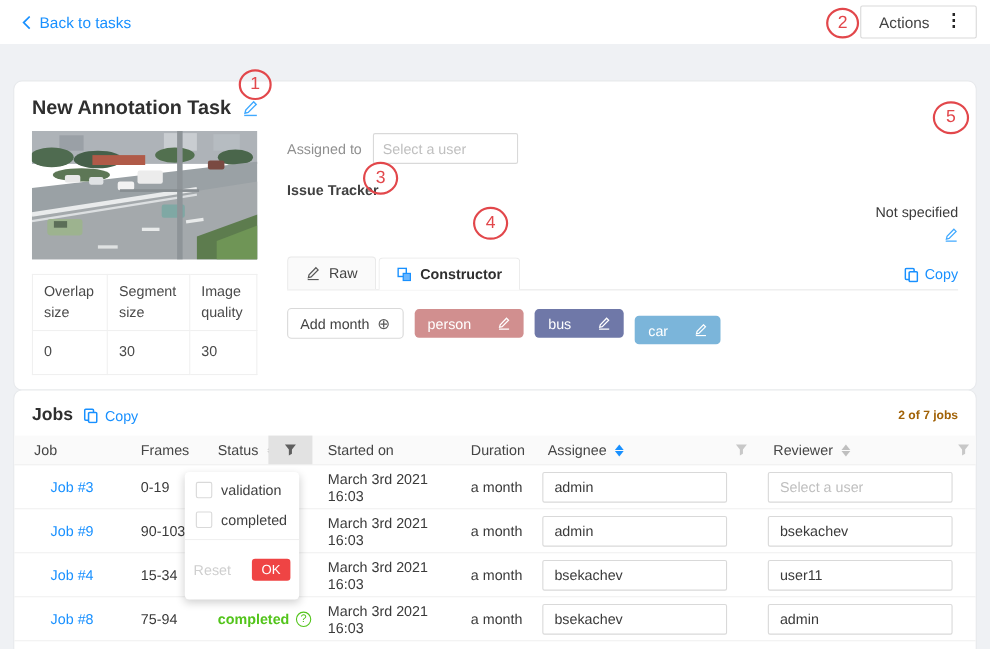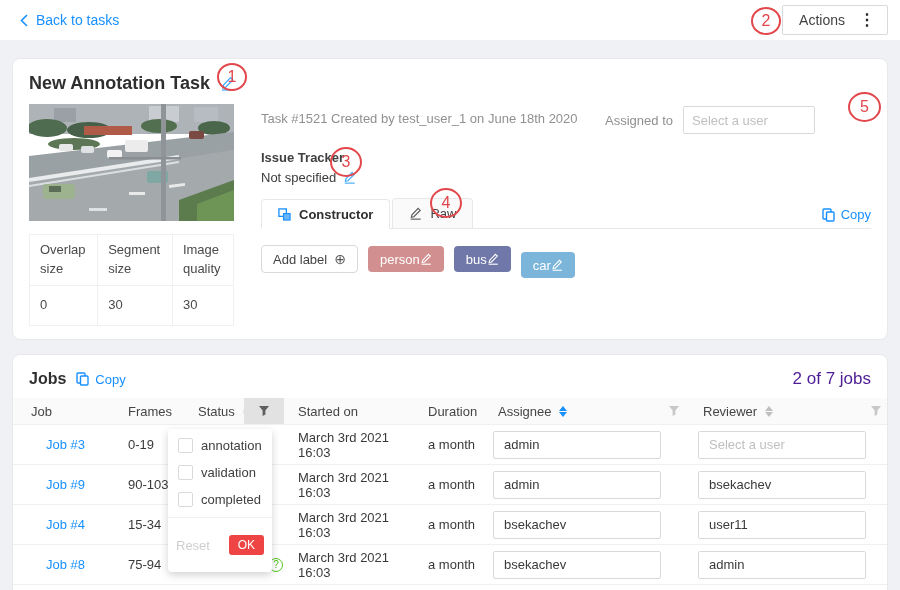--- a/index.html
+++ b/index.html
@@ -22,21 +22,21 @@
     background:#fff; border:1px solid #d9d9d9; border-radius:2px;
     height:30px; padding:0 12px 0 16px; display:flex; align-items:center; gap:14px;
     font-size:14px; color:#434343; cursor:pointer;
   }
   .vdots { font-size:16px; font-weight:bold; color:#262626; line-height:1; }
   
   .card {
     position:absolute; left:12px; width:876px; background:#fff;
     border:1px solid #e7e9ec; border-radius:8px;
   }
-  .task-card { top:58px; height:282px; padding:14px 16px; }
+  .task-card { top:73px; height:282px; padding:14px 16px; }
   .jobs-card { top:354px; height:260px; }
   
   .task-title-row { display:flex; align-items:center; gap:10px; }
   .task-title { font-size:18px; font-weight:700; color:#2f2f2f; }
   .edit-icon { color:#40a9ff; display:inline-flex; cursor:pointer; }
   .task-body { display:flex; gap:27px; margin-top:10px; }
   .task-left { width:205px; flex:none; }
   .thumb { width:205px; height:117px; display:block; }
   .params-table { border-collapse:collapse; margin-top:13px; width:205px; }
   .params-table td {
@@ -48,47 +48,47 @@
   .meta-row { display:flex; justify-content:space-between; align-items:flex-start; margin-top:2px; }
   .meta-text { color:#909090; font-size:13px; padding-top:5px; }
   .assigned-group { display:flex; align-items:center; gap:10px; margin-right:56px; }
   .assigned-label { color:#909090; font-size:13px; }
   .user-select {
     width:132px; height:28px; border:1px solid #d9d9d9; border-radius:2px;
     padding:0 8px; font-size:13px; font-family:inherit; color:#3a3a3a;
   }
   .user-select::placeholder { color:#bfbfbf; }
   .issue-label { margin-top:16px; font-weight:700; color:#404040; font-size:13px; }
-  .issue-value { margin-top:5px; display:flex; align-items:center; gap:7px; font-size:13px; color:#3a3a3a; }
+  .issue-value { margin-top:5px; display:flex; align-items:flex-end; gap:7px; font-size:13px; color:#3a3a3a;flex-direction:column; }
   
   .tabs-bar { margin-top:13px; display:flex; align-items:flex-end; border-bottom:1px solid #e8e8e8; position:relative; }
   .tab {
     height:30px; display:flex; align-items:center; gap:8px; padding:0 16px;
     border:1px solid #e8e8e8; border-bottom:none; border-radius:4px 4px 0 0;
     background:#fafafa; color:#434343; margin-right:2px; cursor:pointer; font-size:13px;
   }
   .tab.active { background:#fff; margin-bottom:-1px; border-bottom:1px solid #fff; font-weight:700; color:#2f2f2f; }
   .tabs-extra { margin-left:auto; display:flex; align-items:center; padding-bottom:6px; }
   .copy-link { color:#1890ff; display:flex; align-items:center; gap:6px; cursor:pointer; font-size:13px; }
   .tab-content { min-height:112px; padding-top:11px; }
   .labels-row { display:flex; align-items:center; gap:10px; }
   .add-label-btn {
     height:28px; border:1px solid #d9d9d9; border-radius:4px; background:#fff;
     display:flex; align-items:center; gap:7px; padding:0 11px; font-size:13px; color:#434343; cursor:pointer;
   }
   .plus-circle { color:#595959; font-size:14px; line-height:1; }
   .label-chip {
     height:26px; border-radius:4px; color:#fff; font-size:13px;
-    display:flex; align-items:center; gap:0; padding:0 12px;
+    display:flex; align-items:center; gap:24px; padding:0 12px;
   }
   .chip-pencil { color:#fff; display:inline-flex; cursor:pointer; }
   
   .jobs-header { display:flex; align-items:center; padding:14px 16px 9px 16px; }
   .jobs-title { font-size:16px; font-weight:700; color:#2f2f2f; margin-right:10px; }
-  .jobs-count { margin-left:auto; font-size:17px; color:#4c1d95; }
+  .jobs-count { margin-left:auto; font-size:11px; color:#a16207;font-weight:bold; }
   .jtable-head, .job-row {
     display:grid; padding-left:18px; align-items:center;
   }
   .jtable-head {
     grid-template-columns:85px 70px 58px 40px 130px 62px 185px 25px 178px 23px;
     background:#fafafa; height:27px; font-size:13px; color:#454545;
     border-bottom:1px solid #f0f0f0;
   }
   .job-row {
     grid-template-columns:85px 70px 98px 130px 62px 185px 25px 178px 23px;
@@ -222,74 +222,73 @@
           <td>0</td>
           <td>30</td>
           <td>30</td>
         </tr>
       </tbody>
         </table>
     </div>
 
     <div class="task-right">
       <div class="meta-row">
-        <span class="meta-text">Task #1521 Created by test_user_1 on June 18th 2020</span>
         <span class="assigned-group">
           <span class="assigned-label">Assigned to</span>
           <input class="user-select" placeholder="Select a user" style="">
         </span>
       </div>
 
       <div class="issue-label">Issue Tracker</div>
       <div class="issue-value">
         <span>Not specified</span>
         <span class="edit-icon">
           <svg width="13" height="13" viewBox="0 0 15 15">
               <path d="M10.6 1.6 l2.3 2.3 -7.3 7.3 -2.9 .7 .7 -2.9 z" fill="none" stroke="currentColor" stroke-width="1.3"></path>
               <path d="M2 14 h11.5" stroke="currentColor" stroke-width="1.3"></path>
             </svg>
         </span>
       </div>
 
       <div class="tabs-bar">
+        <div class="tab">
+          <span style="display:inline-flex">
+            <svg width="13" height="13" viewBox="0 0 15 15">
+                <path d="M10.6 1.6 l2.3 2.3 -7.3 7.3 -2.9 .7 .7 -2.9 z" fill="none" stroke="#595959" stroke-width="1.3"></path>
+                <path d="M2 14 h11.5" stroke="#595959" stroke-width="1.3"></path>
+              </svg>
+          </span>
+          <span>Raw</span>
+        </div>
         <div class="tab active">
           <span style="display:inline-flex">
             <svg width="13" height="13" viewBox="0 0 14 14">
                 <rect x="1" y="1" width="8" height="8" fill="none" stroke="#1890ff" stroke-width="1.4"></rect>
                 <rect x="6" y="6" width="7" height="7" fill="#69b6ff" stroke="#1890ff" stroke-width="1.2"></rect>
               </svg>
           </span>
           <span>Constructor</span>
-        </div>
-        <div class="tab">
-          <span style="display:inline-flex">
-            <svg width="13" height="13" viewBox="0 0 15 15">
-                <path d="M10.6 1.6 l2.3 2.3 -7.3 7.3 -2.9 .7 .7 -2.9 z" fill="none" stroke="#595959" stroke-width="1.3"></path>
-                <path d="M2 14 h11.5" stroke="#595959" stroke-width="1.3"></path>
-              </svg>
-          </span>
-          <span>Raw</span>
         </div>
         <div class="tabs-extra">
           <span class="copy-link">
             <span style="display:inline-flex">
               <svg width="13" height="14" viewBox="0 0 13 14">
                   <rect x="1" y="1" width="8" height="10" rx="1" fill="none" stroke="#1890ff" stroke-width="1.4"></rect>
                   <rect x="4.5" y="4" width="7.5" height="9" rx="1" fill="#fff" stroke="#1890ff" stroke-width="1.4"></rect>
                 </svg>
             </span>
             <span>Copy</span>
           </span>
         </div>
       </div>
 
       <div class="tab-content">
         <div class="labels-row">
           <button class="add-label-btn">
-            <span>Add label</span>
+            <span>Add month</span>
             <span class="plus-circle">⊕</span>
           </button>
           <span class="label-chip" style="background-color: rgb(209, 143, 143);">
             <span>person</span>
             <span class="chip-pencil">
               <svg width="12" height="12" viewBox="0 0 15 15">
                   <path d="M10.6 1.6 l2.3 2.3 -7.3 7.3 -2.9 .7 .7 -2.9 z" fill="none" stroke="currentColor" stroke-width="1.4"></path>
                   <path d="M2 14 h11.5" stroke="currentColor" stroke-width="1.4"></path>
                 </svg>
             </span>
@@ -423,24 +422,20 @@
     <span class="pad14">a month</span>
     <span><input class="cell-input ml17" value="bsekachev" style=""></span>
     <span></span>
     <span><input class="cell-input ml12" value="admin" style=""></span>
     <span></span>
   </div>
 
   <div class="filter-dropdown">
     <div class="fd-item">
       <span class="cbx"></span>
-      <span class="fd-label">annotation</span>
-    </div>
-    <div class="fd-item">
-      <span class="cbx"></span>
       <span class="fd-label">validation</span>
     </div>
     <div class="fd-item">
       <span class="cbx"></span>
       <span class="fd-label">completed</span>
     </div>
     <div class="fd-footer">
       <span class="fd-reset">Reset</span>
       <button class="fd-ok">OK</button>
     </div>

